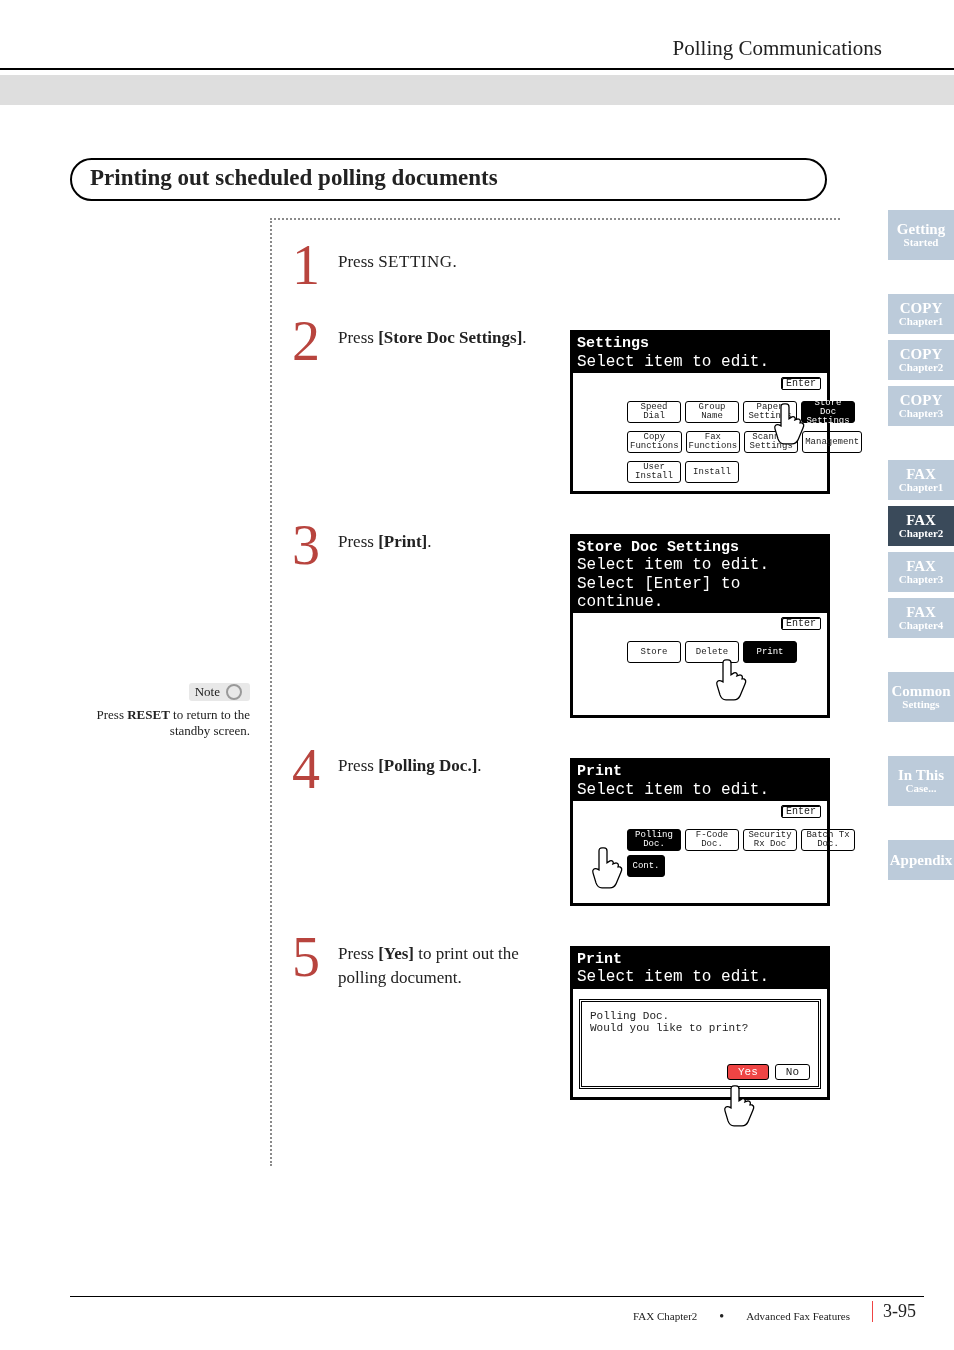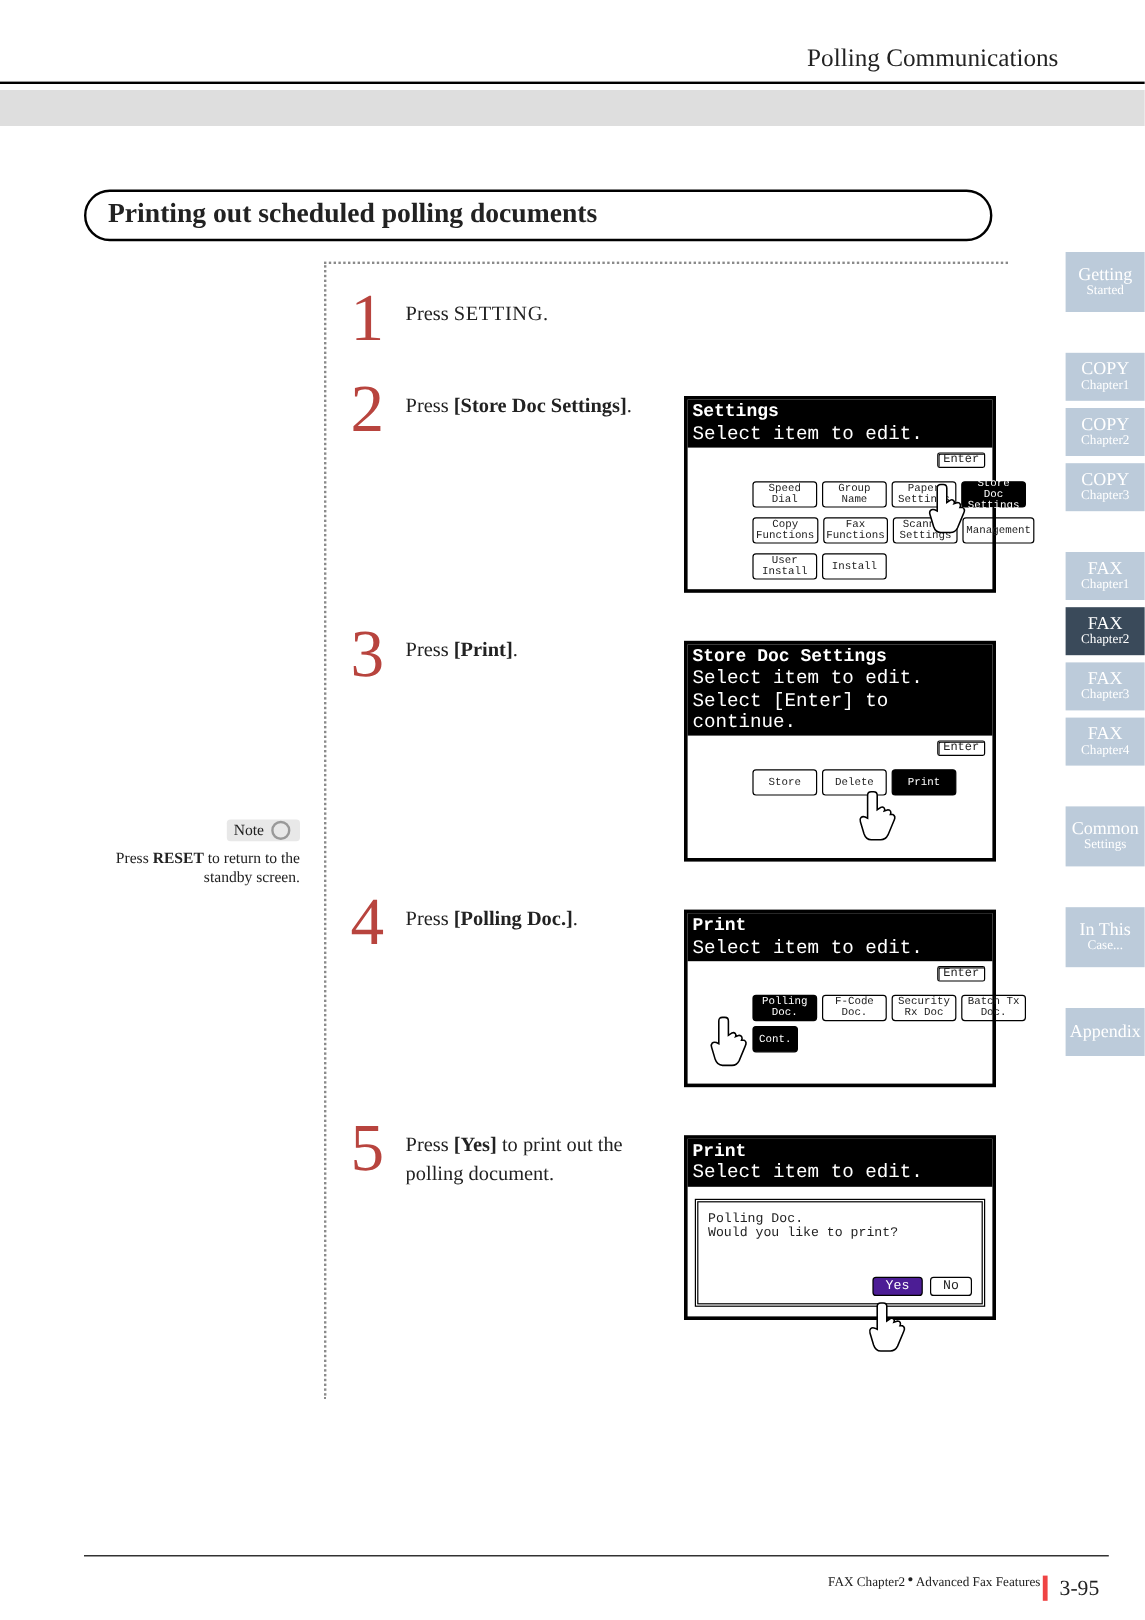--- a/index.html
+++ b/index.html
@@ -57,20 +57,21 @@
 
   
   .tabs {
     position:absolute;
     right:0;
     top: 210px;
     width: 66px;
     display:flex;
     flex-direction:column;
     gap: 6px;
+    font-weight: bold;
   }
   .tab {
     height: 40px;
     display:flex;
     flex-direction:column;
     align-items:center;
     justify-content:center;
     font-family: Georgia, serif;
     line-height:1.0;
     padding: 0 2px;
@@ -254,21 +255,21 @@
     right:8px;
     display:flex;
     gap:6px;
   }
   .dlg-btn {
     border:1.5px solid #000;
     border-radius:3px;
     padding:1px 10px;
     font-size:11px;
   }
-  .dlg-btn.inv { background:#4c1d95; color:#fff; }
+  .dlg-btn.inv { background:#ef4444; color:#fff; }
 
   
   .footer {
     position:absolute;
     left:0; right:0;
     bottom: 30px;
     height: 24px;
   }
   .footer-line {
     position:absolute;
@@ -276,24 +277,23 @@
     right: 30px;
     top: 0;
     border-top: 1px solid #000;
   }
   .footer-text {
     position:absolute;
     right: 38px;
     top: 5px;
     font-size: 11px;
     display:flex;
-    align-items:flex-start;
-    gap: 2px;
+    align-items:flex-end;
+    gap: 22px;
     font-family: "Century Schoolbook", Georgia, serif;
-    margin-top: 12px;
   }
   .footer-text .dot { font-size:8px; position:relative; top:-2px;}
   .footer-page { font-size: 18px; }
 </style>
 </head>
 <body>
 
 <div class="page">
 
   <div class="header">
@@ -531,17 +531,17 @@
 
     </div>
   </div>
 
   <div class="footer">
     <div class="footer-line"></div>
     <div class="footer-text">
       <span>FAX Chapter2</span>
       <span class="dot">●</span>
       <span>Advanced Fax Features</span>
-      <span style="border-left:4px solid #ef4444; padding-left:10px;" class="footer-page">3-95</span>
+      <span style="border-left:1px solid #ef4444; padding-left:10px;" class="footer-page">3-95</span>
     </div>
   </div>
 
 </div>
 
 </body></html>

